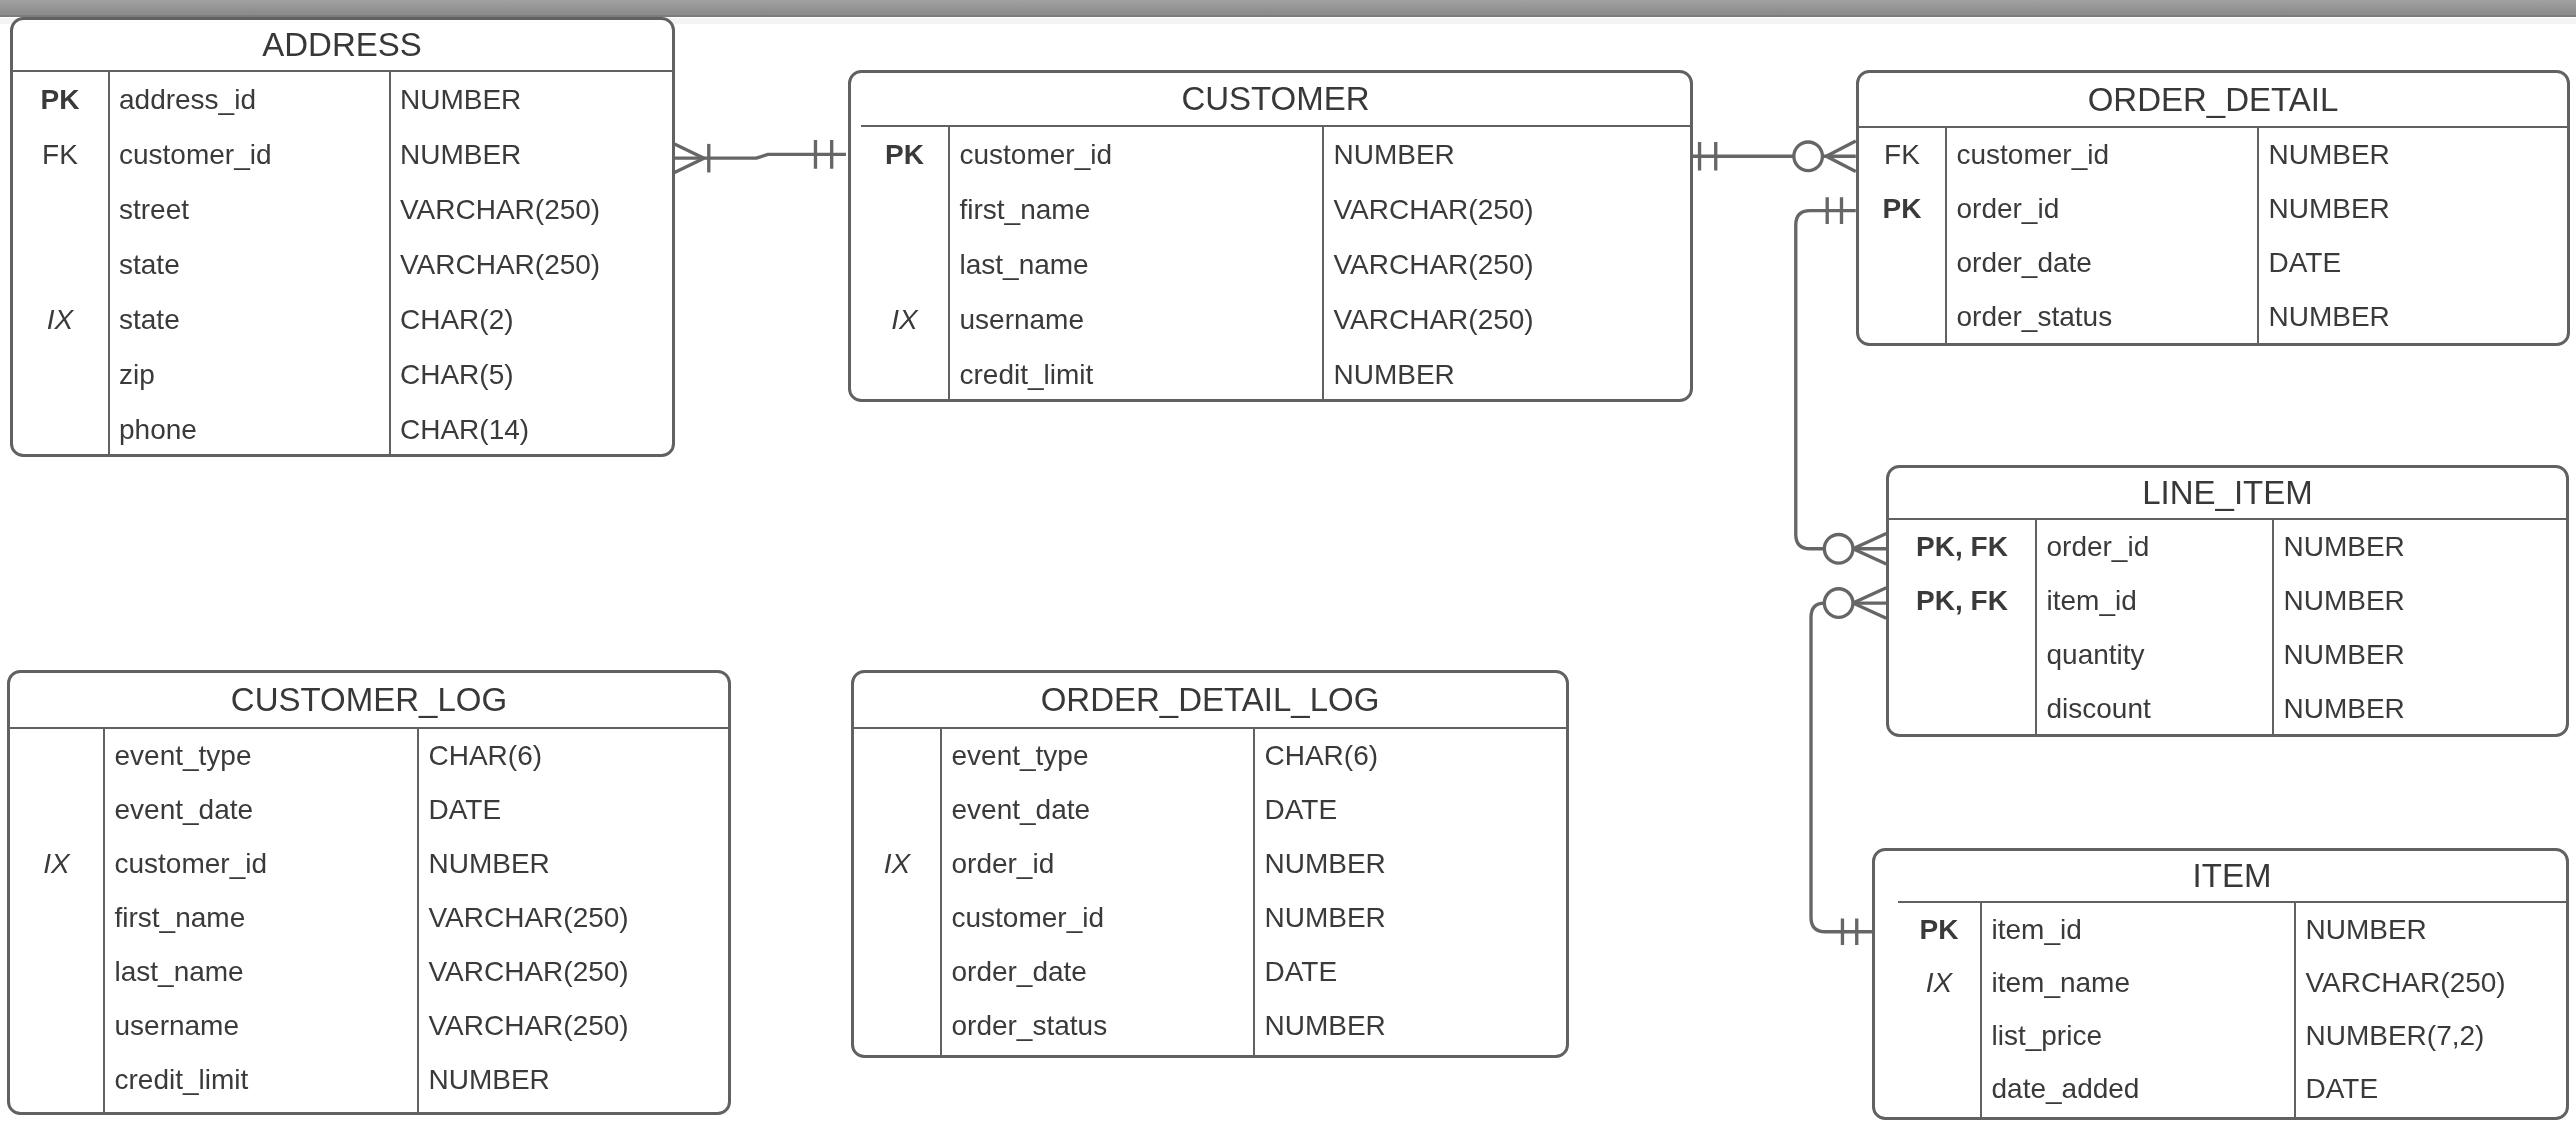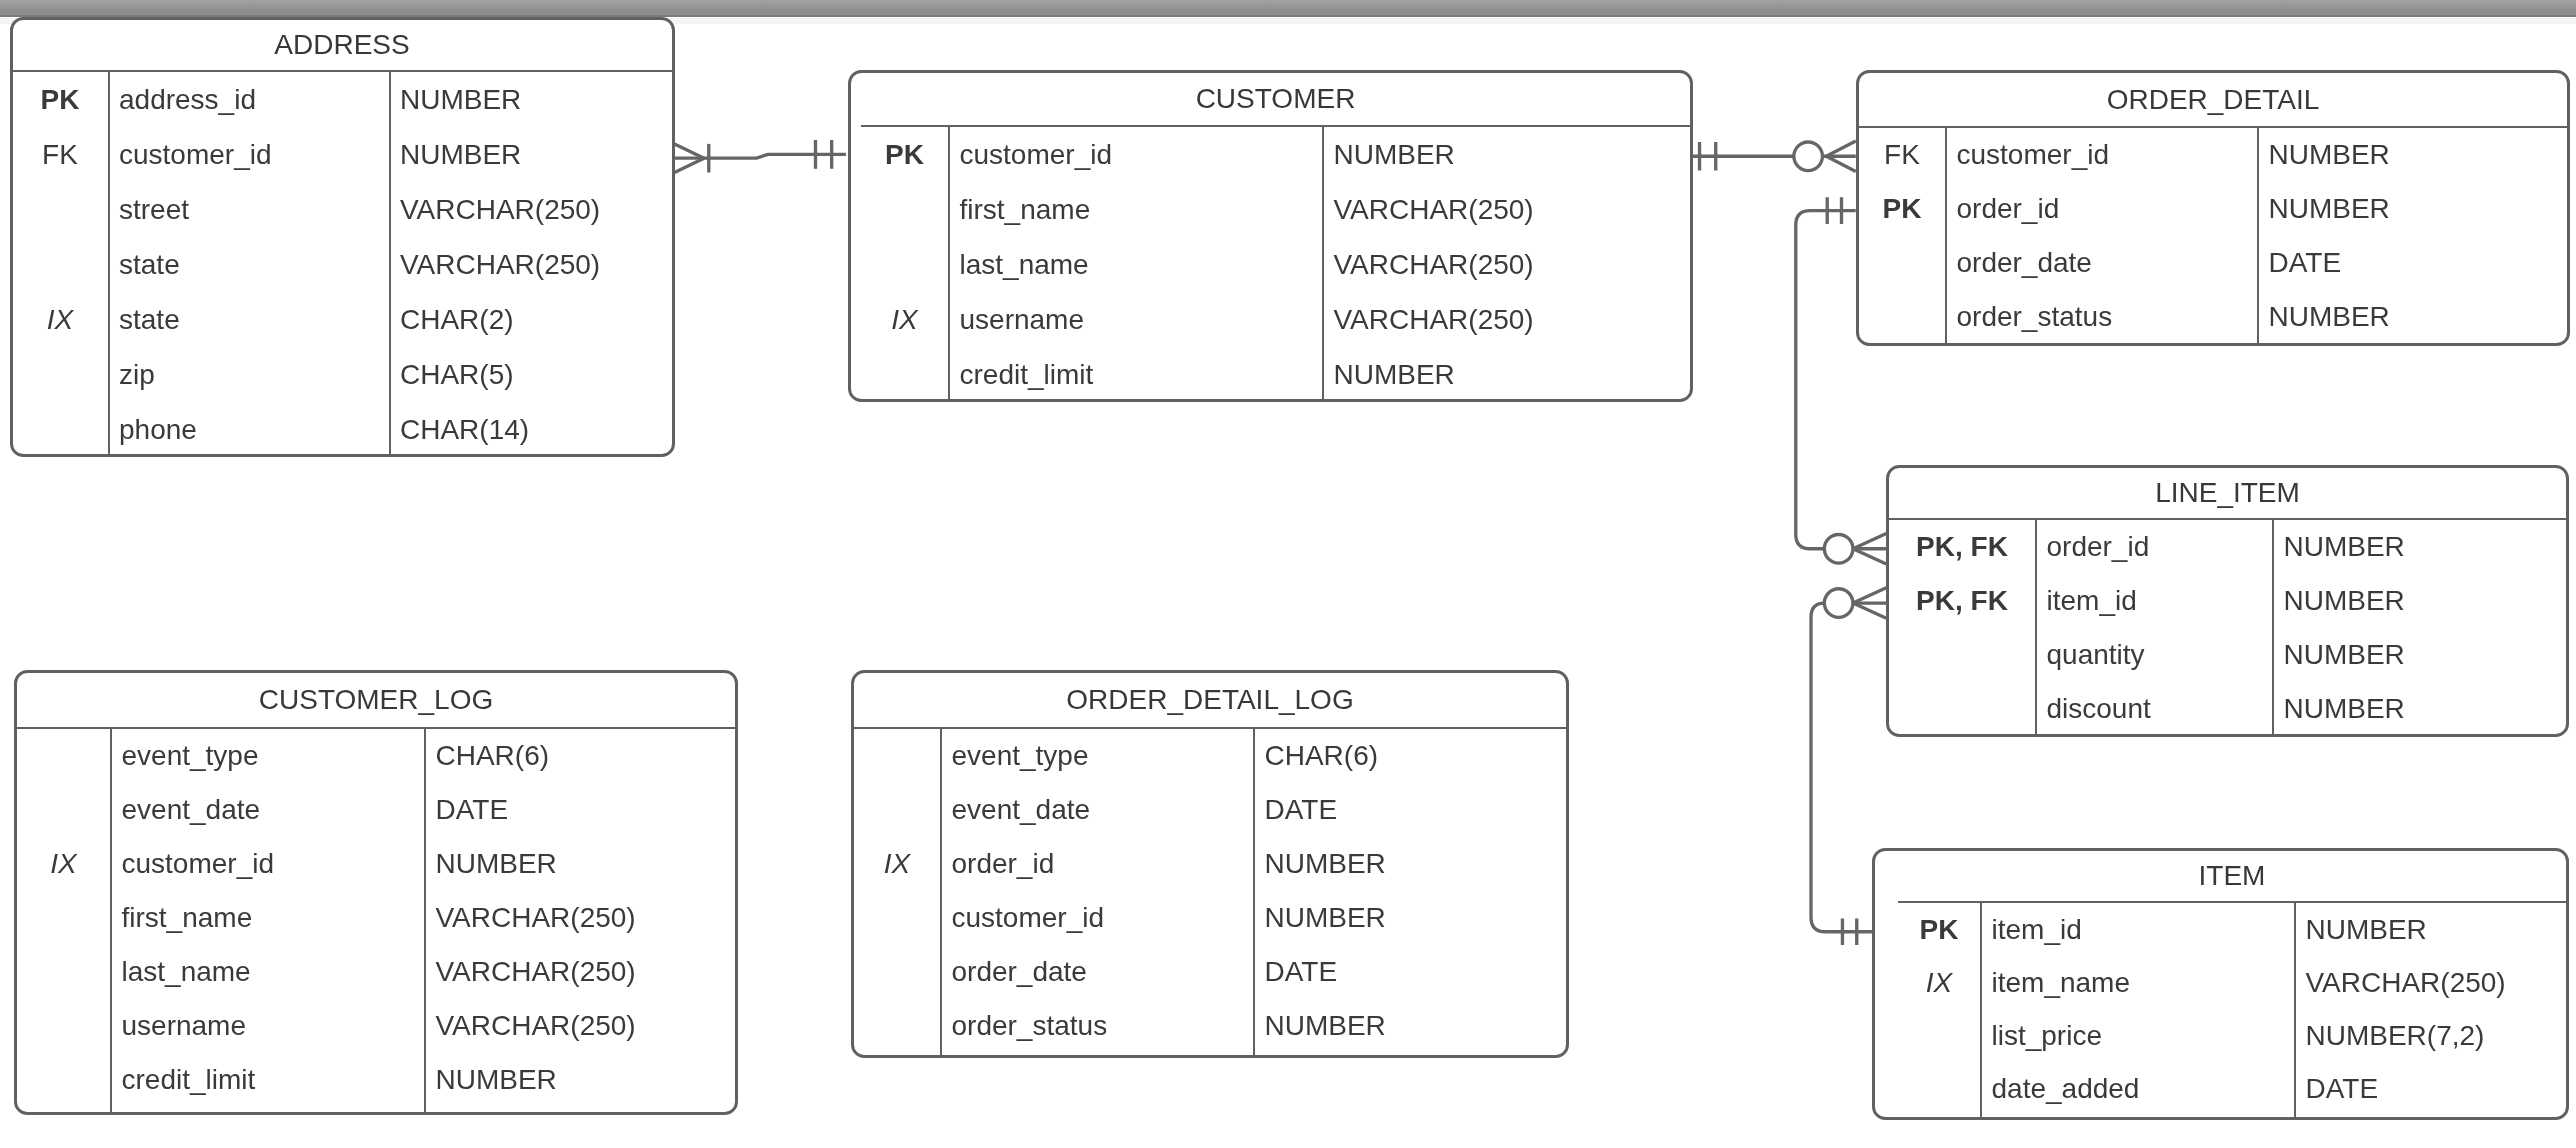--- a/index.html
+++ b/index.html
@@ -18,39 +18,39 @@
   #edges { position:absolute; left:0; top:0; width:2576px; height:1149px; z-index:2; }
   #edges path, #edges circle { stroke:#666666; stroke-width:3.5; fill:none; }
   #edges circle { fill:#ffffff; }
 
   
   .table { position:absolute; z-index:3; background:#ffffff;
            border:3.8px solid #616161; border-radius:13.3px;
            box-sizing:border-box; display:flex; flex-direction:column; }
   .t-title { height:var(--th); border-bottom:2.9px solid #616161;
              display:flex; align-items:center; justify-content:center;
-             font-size:28px; color:#383838; flex:none; box-sizing:content-box;text-align:right; }
+             font-size:33px; color:#383838; flex:none; box-sizing:content-box;text-align:right; }
   .t-body { flex:1; display:flex; min-height:0; overflow:hidden; }
   .c-key  { width:var(--kw); flex:none; display:flex; flex-direction:column; }
   .c-name { width:var(--nw); flex:none; border-left:2.9px solid #616161;
             box-sizing:border-box; display:flex; flex-direction:column; }
   .c-type { flex:1; border-left:2.9px solid #616161; display:flex; flex-direction:column; }
   .cell { height:var(--rh); flex:none; display:flex; align-items:center;
           font-size:28px; color:#3a3a3a; white-space:nowrap; overflow:hidden; }
   .c-key .cell { justify-content:center; }
   .c-name .cell, .c-type .cell { padding-left:9.5px; box-sizing:border-box; }
   .cell.bold { font-weight:bold; }
   .cell.italic { font-style:italic; }
 
   #t-address          { left:9.5px;   top:17px;  width:665px; height:440px; --th:50px; --rh:55px; --kw:95px; --nw:281px; }
   #t-customer         { left:848px;  top:70px;  width:845px; height:332px;padding-left:10px; --th:52px; --rh:55px; --kw:87px;  --nw:374px; }
   #t-order_detail     { left:1856px; top:70px;  width:714px; height:276px; --th:53px; --rh:54px; --kw:86px;  --nw:312px; }
   #t-line_item        { left:1886px; top:465px; width:683px; height:272px; --th:50px; --rh:54px; --kw:146px; --nw:237px; }
   #t-item             { left:1872px; top:848px; width:697px; height:272px;padding-left:23px; --th:50px; --rh:53px;   --kw:82px;  --nw:314px; }
-  #t-customer_log     { left:14px;   top:670px; width:724px; height:445px; --th:54px; --rh:54px;   --kw:93px;  --nw:314px; }
+  #t-customer_log     { left:7px;   top:670px; width:724px; height:445px; --th:54px; --rh:54px;   --kw:93px;  --nw:314px; }
   #t-order_detail_log { left:851px;  top:670px; width:718px; height:388px; --th:54px; --rh:54px;   --kw:86px;  --nw:313px; }
 </style>
 </head>
 <body>
 
 <div id="stage">
 
   <div id="topbar"></div>
   <div id="topbar-shadow"></div>
 

